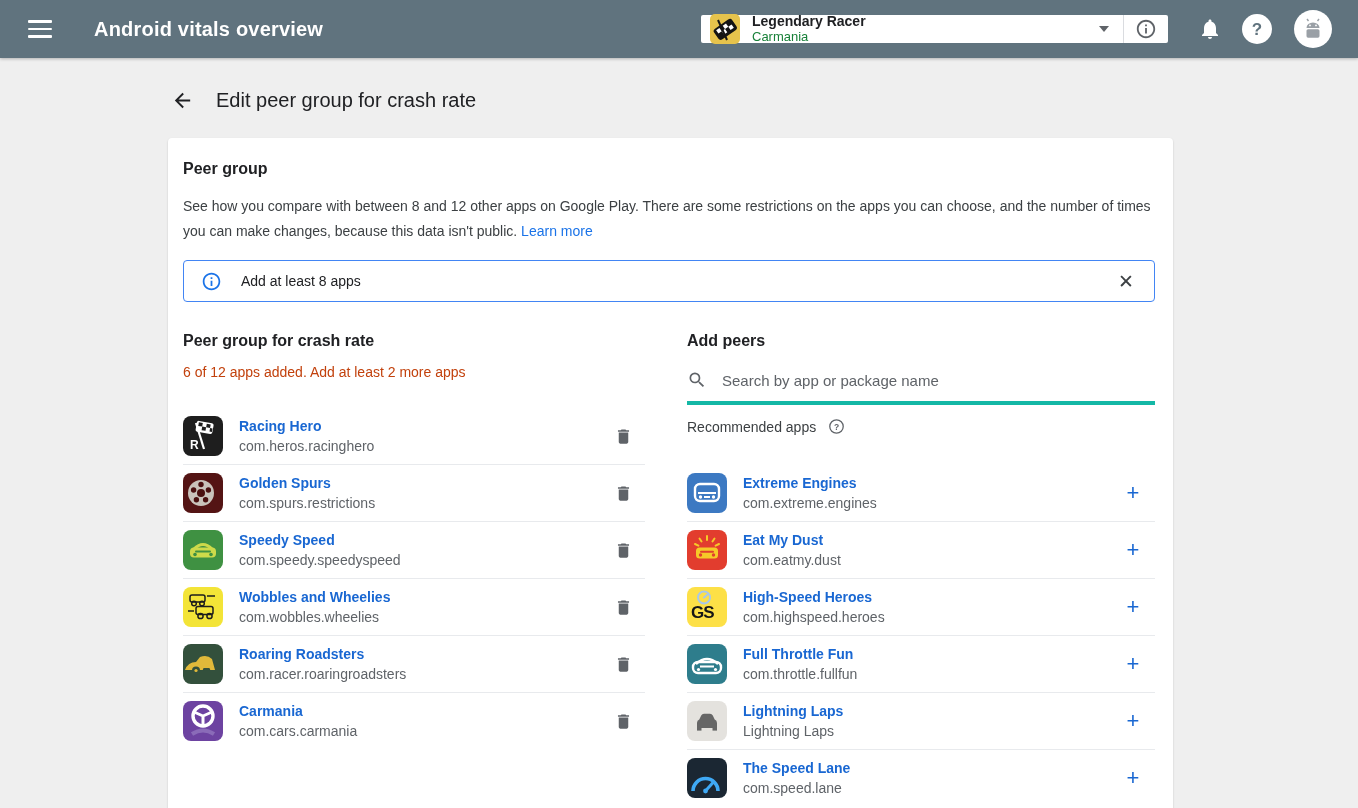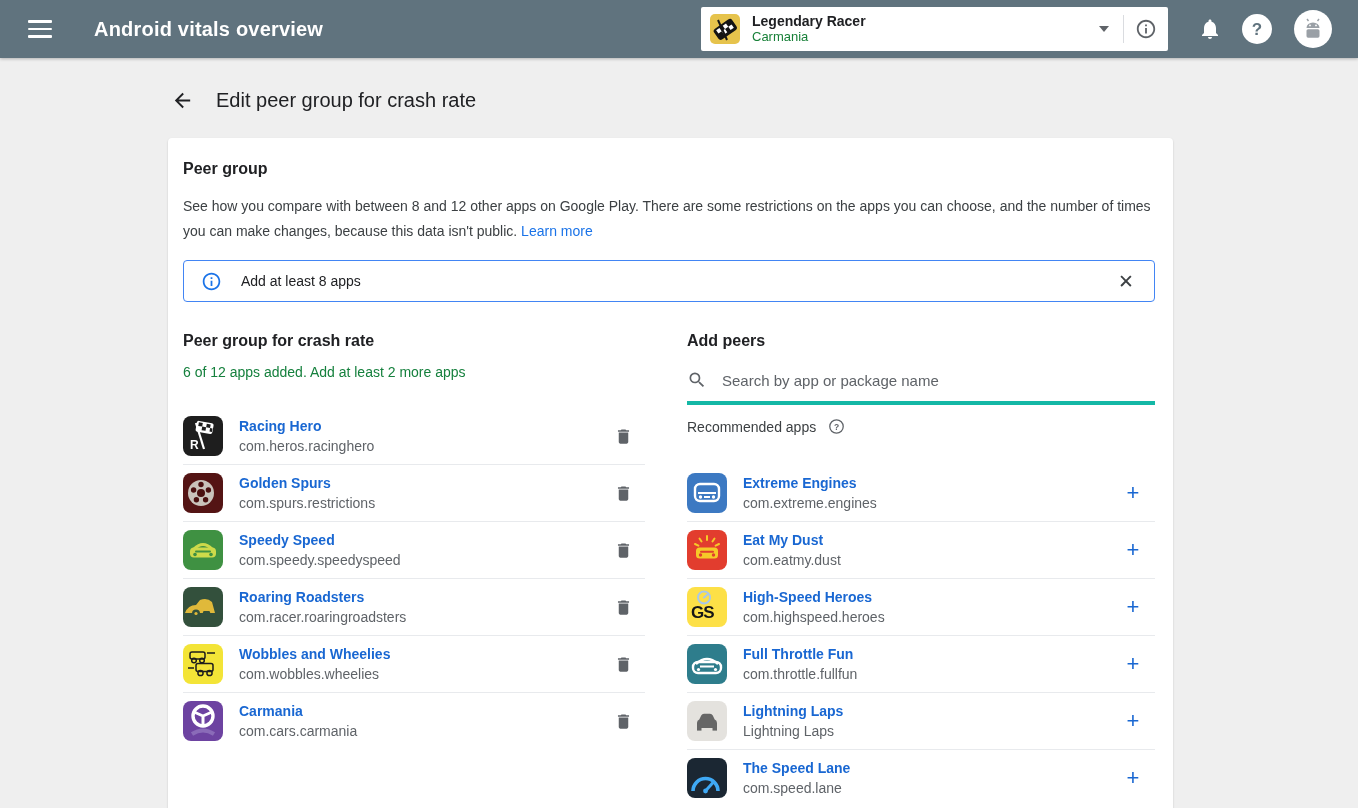--- a/index.html
+++ b/index.html
@@ -5,21 +5,21 @@
   * { margin:0; padding:0; box-sizing:border-box; }
   html,body { width:1358px; height:808px; overflow:hidden; }
   body { background:#efefef; font-family:"Liberation Sans","DejaVu Sans",sans-serif; color:#202124; }
 
   
   .topbar { height:58px; background:#60737e; display:flex; align-items:center; padding:0 26px 0 24px; box-shadow:0 1px 3px rgba(0,0,0,.25); position:relative; z-index:5; }
   .hamburger { width:24px; height:18px; display:flex; flex-direction:column; justify-content:space-between; cursor:pointer; margin-left:4px; }
   .hamburger span { display:block; height:2.6px; background:#fff; border-radius:1px; }
   .topbar-title { color:#fff; font-size:20px; font-weight:700; letter-spacing:.2px; margin-left:42px; }
 
-  .app-selector { margin-left:auto; width:467px; height:44px; background:#fff; border-radius:2px; display:flex; align-items:center; padding-left:9px; cursor:pointer; }
+  .app-selector { margin-left:auto; width:467px; height:28px; background:#fff; border-radius:2px; display:flex; align-items:center; padding-left:9px; cursor:pointer; }
   .sel-icon { width:30px; height:30px; border-radius:5px; background:#e6c34c; flex:0 0 30px; display:flex; align-items:center; justify-content:center; }
   .sel-text { margin-left:12px; line-height:1.15; }
   .sel-name { font-size:14px; font-weight:700; color:#202124; }
   .sel-status { font-size:13px; color:#188038; }
   .caret { margin-left:auto; margin-right:14px; width:0; height:0; border-left:5px solid transparent; border-right:5px solid transparent; border-top:6px solid #5f6368; }
   .sel-divider { width:1px; height:28px; background:#dadce0; }
   .sel-info { width:44px; height:44px; display:flex; align-items:center; justify-content:center; background:none; border:none; cursor:pointer; }
 
   .tb-icon-btn { background:none; border:none; cursor:pointer; display:flex; align-items:center; justify-content:center; }
   .bell-btn { margin-left:30px; }
@@ -39,21 +39,21 @@
   .link { color:#1a73e8; text-decoration:none; cursor:pointer;text-align:center; }
 
   .banner { margin-top:16px; border:1px solid #4285f4; border-radius:4px; height:42px; display:flex; align-items:center; padding:0 14px 0 17px; }
   .banner-text { margin-left:19px; font-size:14px; color:#202124; }
   .banner-close { margin-left:auto; background:none; border:none; cursor:pointer; font-size:19px; color:#3c4043; line-height:1; padding:4px 6px; }
 
   .columns { display:flex; margin-top:30px; }
   .col-left { width:462px; flex:0 0 462px; }
   .col-right { flex:1; margin-left:42px; }
   .col-title { font-size:16px; font-weight:700; color:#202124; }
-  .col-sub { margin-top:14px; font-size:14px; color:#15803d; }
+  .col-sub { margin-top:14px; font-size:14px; color:#c2410c; }
 
   .app-list { margin-top:28px; }
   .app-list.right { margin-top:30px; }
   .row { display:flex; align-items:center; padding:8px 0; border-bottom:1px solid #e8eaed; }
   .row:last-child { border-bottom:none; }
   .app-icon { width:40px; height:40px; border-radius:8px; flex:0 0 40px; overflow:hidden; }
   .app-text { margin-left:16px; line-height:1.35; }
   .app-name { display:block; font-size:14px; font-weight:700; color:#1967d2; text-decoration:none; cursor:pointer; }
   .app-pkg { font-size:14px; color:#5f6368; margin-top:1px; }
   .row-action { margin-left:auto; margin-right:8px; background:none; border:none; cursor:pointer; width:28px; height:28px; display:flex; align-items:center; justify-content:center; }
@@ -216,40 +216,20 @@
             <div class="app-pkg">com.speedy.speedyspeed</div>
           </div>
           <button class="row-action">
             <svg width="19" height="19" viewBox="0 0 24 24">
                 <path fill="#5f6368" d="M6 19c0 1.1.9 2 2 2h8c1.1 0 2-.9 2-2V7H6v12zM19 4h-3.5l-1-1h-5l-1 1H5v2h14V4z"></path>
               </svg>
           </button>
         </div>
 
         <div class="row">
-          <div class="app-icon" style="background-color: rgb(51, 80, 60);">
-            <svg width="40" height="40" viewBox="0 0 40 40">
-              <path d="M2 26 q3 -8 11 -8 l4 -5 q7 -3 12 2 l3 11 z" fill="#e0b93a"></path>
-              <circle cx="13" cy="26.5" r="4" fill="#33503c"></circle>
-                <circle cx="13" cy="26.5" r="1.6" fill="#e0b93a"></circle>
-              <rect x="20" y="24" width="7" height="2.4" rx="1.2" fill="#33503c"></rect>
-            </svg>
-          </div>
-          <div class="app-text">
-            <a class="app-name">Roaring Roadsters</a>
-            <div class="app-pkg">com.racer.roaringroadsters</div>
-          </div>
-          <button class="row-action">
-            <svg width="19" height="19" viewBox="0 0 24 24">
-                <path fill="#5f6368" d="M6 19c0 1.1.9 2 2 2h8c1.1 0 2-.9 2-2V7H6v12zM19 4h-3.5l-1-1h-5l-1 1H5v2h14V4z"></path>
-              </svg>
-          </button>
-        </div>
-
-        <div class="row">
           <div class="app-icon" style="background-color: rgb(243, 228, 55);">
             <svg width="40" height="40" viewBox="0 0 40 40">
               <g stroke="#1d1d1d" fill="none" stroke-width="1.5">
                 <rect x="7" y="8" width="15" height="7" rx="2"></rect>
                 <circle cx="11" cy="16.5" r="2.3"></circle>
                   <circle cx="19" cy="16.5" r="2.3"></circle>
                 <rect x="13" y="19.5" width="17" height="8" rx="2"></rect>
                 <circle cx="17.5" cy="29" r="2.6"></circle>
                   <circle cx="26.5" cy="29" r="2.6"></circle>
                 <path d="M5 24 h6 M24 9 h8"></path>
@@ -261,20 +241,40 @@
             <div class="app-pkg">com.wobbles.wheelies</div>
           </div>
           <button class="row-action">
             <svg width="19" height="19" viewBox="0 0 24 24">
                 <path fill="#5f6368" d="M6 19c0 1.1.9 2 2 2h8c1.1 0 2-.9 2-2V7H6v12zM19 4h-3.5l-1-1h-5l-1 1H5v2h14V4z"></path>
               </svg>
           </button>
         </div>
 
         <div class="row">
+          <div class="app-icon" style="background-color: rgb(51, 80, 60);">
+            <svg width="40" height="40" viewBox="0 0 40 40">
+              <path d="M2 26 q3 -8 11 -8 l4 -5 q7 -3 12 2 l3 11 z" fill="#e0b93a"></path>
+              <circle cx="13" cy="26.5" r="4" fill="#33503c"></circle>
+                <circle cx="13" cy="26.5" r="1.6" fill="#e0b93a"></circle>
+              <rect x="20" y="24" width="7" height="2.4" rx="1.2" fill="#33503c"></rect>
+            </svg>
+          </div>
+          <div class="app-text">
+            <a class="app-name">Roaring Roadsters</a>
+            <div class="app-pkg">com.racer.roaringroadsters</div>
+          </div>
+          <button class="row-action">
+            <svg width="19" height="19" viewBox="0 0 24 24">
+                <path fill="#5f6368" d="M6 19c0 1.1.9 2 2 2h8c1.1 0 2-.9 2-2V7H6v12zM19 4h-3.5l-1-1h-5l-1 1H5v2h14V4z"></path>
+              </svg>
+          </button>
+        </div>
+
+        <div class="row">
           <div class="app-icon" style="background-color: rgb(109, 67, 161);">
             <svg width="40" height="40" viewBox="0 0 40 40">
               <circle cx="20" cy="15" r="10" fill="none" stroke="#fff" stroke-width="3.4"></circle>
               <path d="M20 15 L20 25 M20 15 L11 11 M20 15 L29 11" stroke="#fff" stroke-width="3"></path>
               <path d="M9 33 q11 -7 22 0" stroke="#8a6bb8" stroke-width="4" fill="none"></path>
             </svg>
           </div>
           <div class="app-text">
             <a class="app-name">Carmania</a>
             <div class="app-pkg">com.cars.carmania</div>

